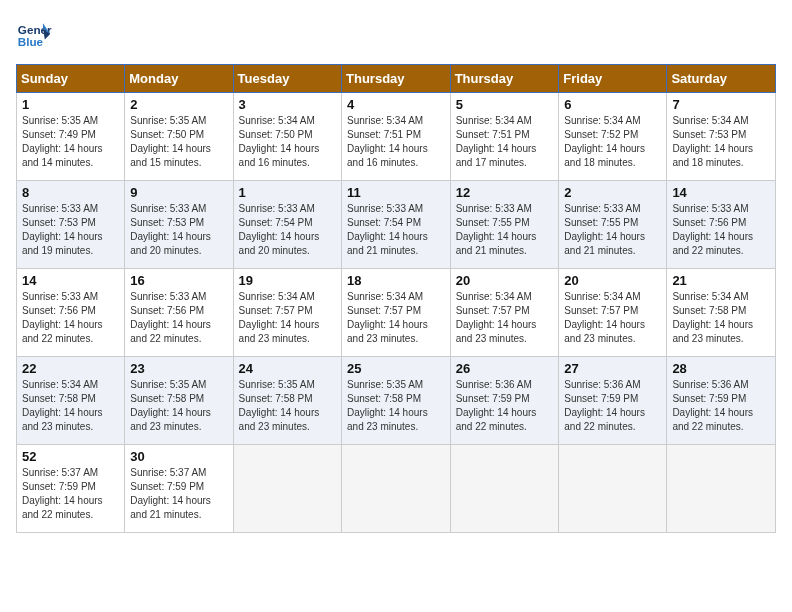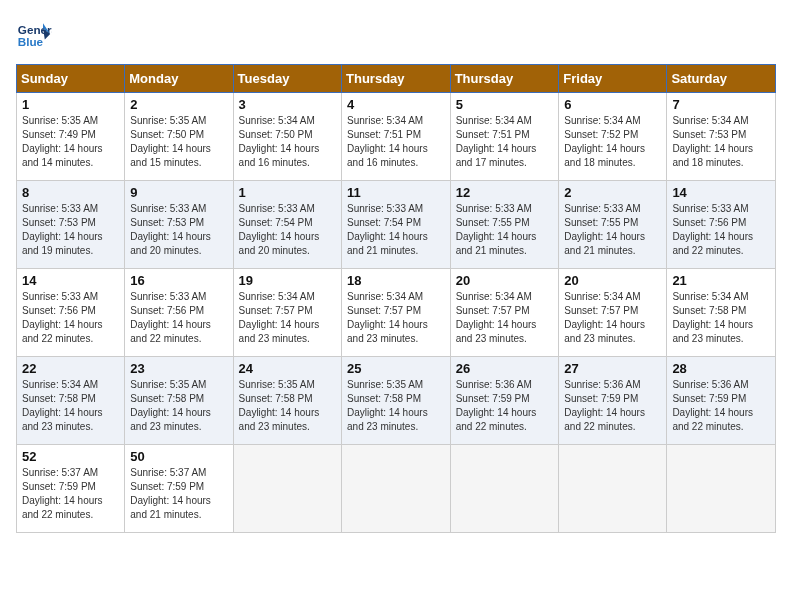--- a/index.html
+++ b/index.html
@@ -347,21 +347,21 @@
       <tr>
         <td>
         <span class="day-num">52</span>
         <div class="day-info">
           Sunrise: 5:37 AM<br>
           Sunset: 7:59 PM<br>
           Daylight: 14 hours and 22 minutes.
         </div>
       </td>
         <td>
-        <span class="day-num">50</span>
+        <span class="day-num">30</span>
         <div class="day-info">
           Sunrise: 5:37 AM<br>
           Sunset: 7:59 PM<br>
           Daylight: 14 hours and 21 minutes.
         </div>
       </td>
         <td class="empty"></td>
         <td class="empty"></td>
         <td class="empty"></td>
         <td class="empty"></td>

